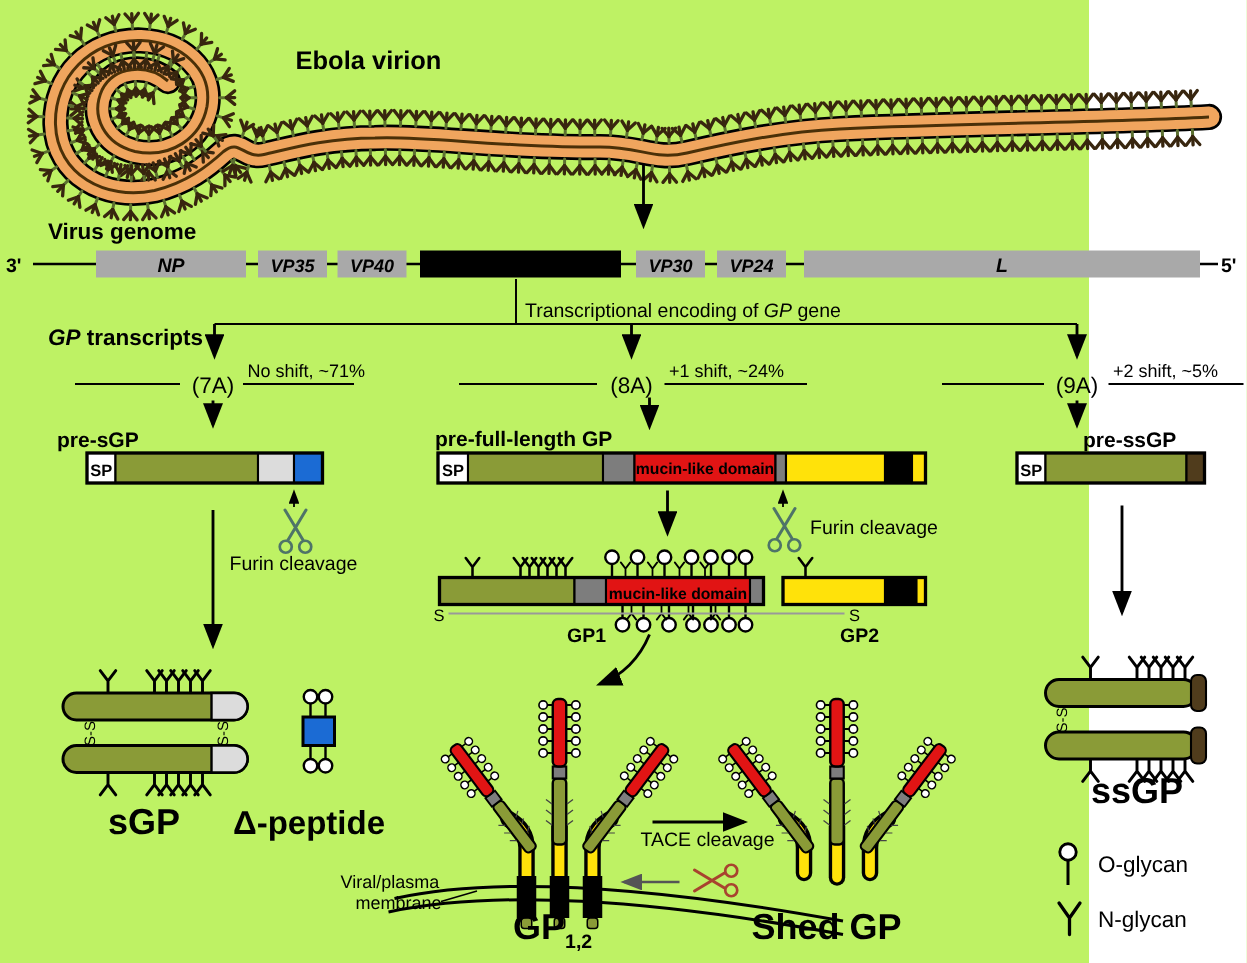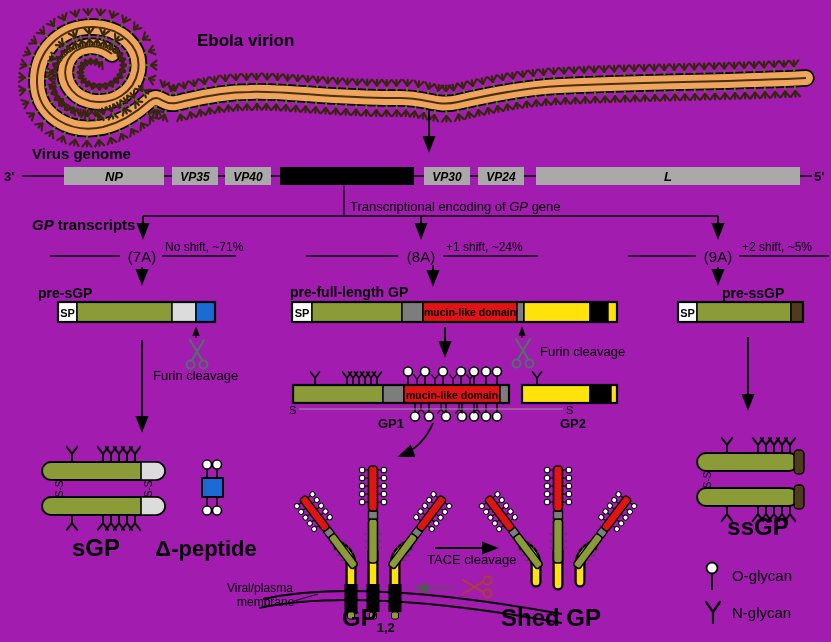--- a/index.html
+++ b/index.html
@@ -1,16 +1,16 @@
 <!DOCTYPE html>
 <html style="--olive: #8a9b37; --light_gray: #dcdcdc; --mid_gray: #7d7d7d; --blue: #1b6bd4; --red: #e11414; --red_dark: #7c0a0a; --yellow: #ffe20a; --genome_gray: #a9a9a9; --brown: #503c1c; --orange: #f0a55e; --core_brown: #4a3008; --spike_dark: #38260f; --spike_green: #5c7030; --scissors_teal: #4e7468; --scissors_red: #a8432f;"><head>
 <meta charset="utf-8">
 <style>
   html,body{margin:0;padding:0;background:#fff}
-  .stage{width:831px;height:642px;position:relative;background:#a21caf}
+  .stage{width:726px;height:642px;position:relative;background:#bef264}
   svg{display:block}
   text{font-family:"Liberation Sans","DejaVu Sans",sans-serif;fill:#000}
   .b{font-weight:bold}
   .i{font-style:italic}
   .seg{stroke:#000;stroke-width:1.4}
   .outer{fill:none;stroke:#000;stroke-width:2.2}
   .arrow{stroke:#000;stroke-width:1.9;fill:none}
   .thin{stroke:#000;stroke-width:1.3;fill:none}
   .dash{stroke:#000;stroke-width:1.2;stroke-dasharray:3 3;fill:none}
 </style>

